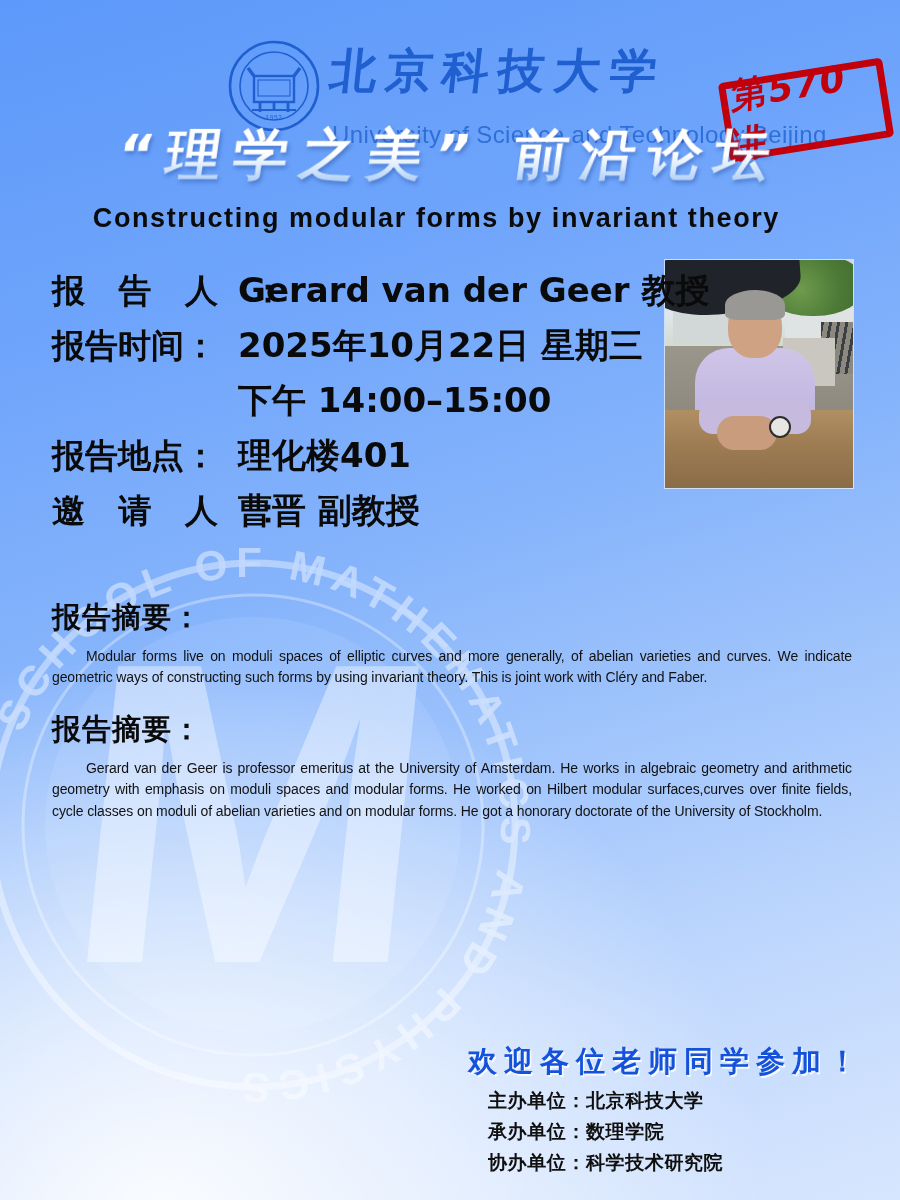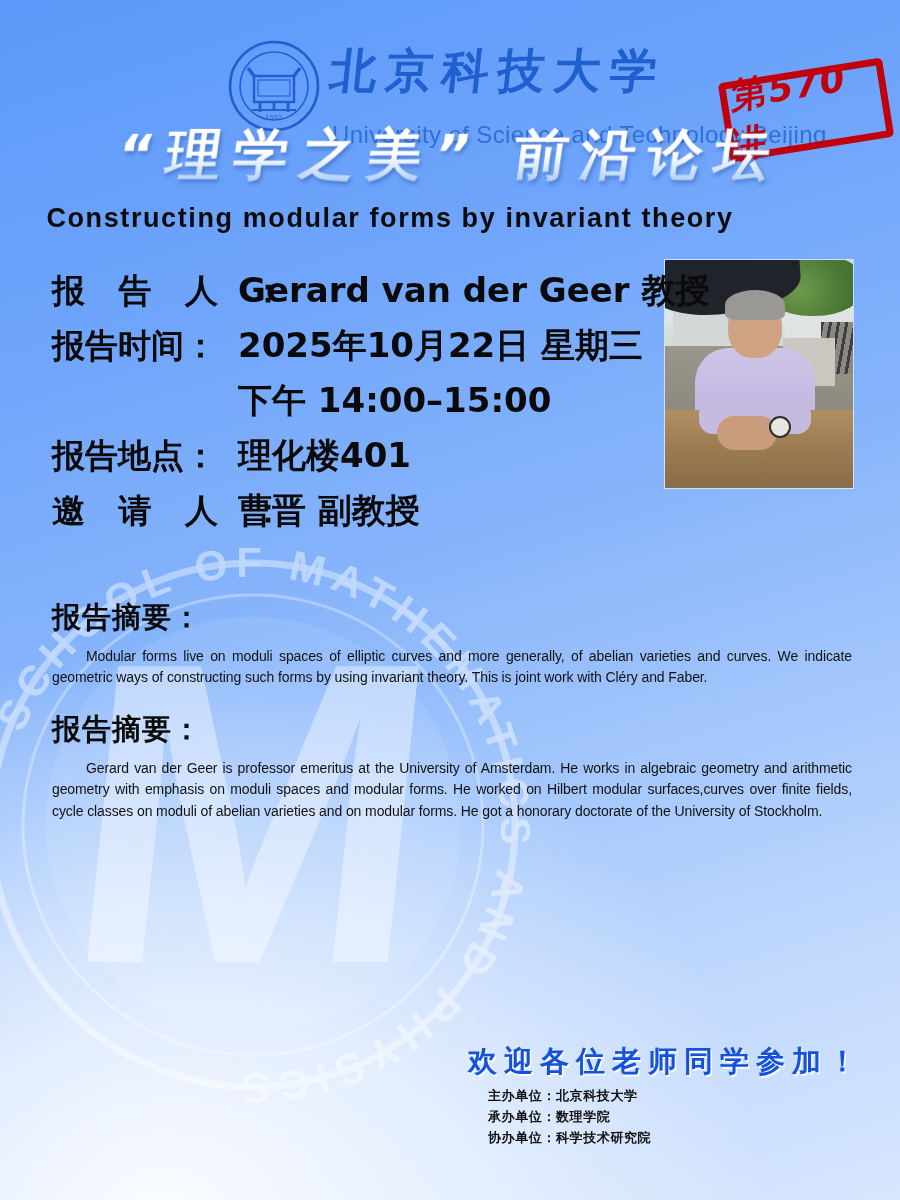--- a/index.html
+++ b/index.html
@@ -127,21 +127,21 @@
     filter: drop-shadow(2px 3px 2px rgba(30,70,150,0.42));
     white-space: nowrap;
   }
 
   
   .talk-title {
     position: absolute;
     top: 203px;
     left: 0;
     width: 780px;
-    text-align: center;
+    text-align: right;
     font-size: 27px;
     font-weight: bold;
     color: #0b0b0b;
     letter-spacing: 1.6px;
     white-space: nowrap;
   }
 
   
   .photo-frame {
     position: absolute;
@@ -300,21 +300,21 @@
     text-shadow: 1.5px 1.5px 0 rgba(255,255,255,0.85);
     white-space: nowrap;
   }
   .orgs {
     position: absolute;
     left: 488px;
     top: 1085px;
     width: 380px;
   }
   .org-row {
-    font-size: 13px;
+    font-size: 19px;
     font-weight: bold;
     color: #101010;
     font-family: "DejaVu Sans", "Liberation Sans", sans-serif;
     letter-spacing: 0.6px;
     line-height: 1.62;
     white-space: nowrap;
   }
 </style>
 </head>
 <body>

